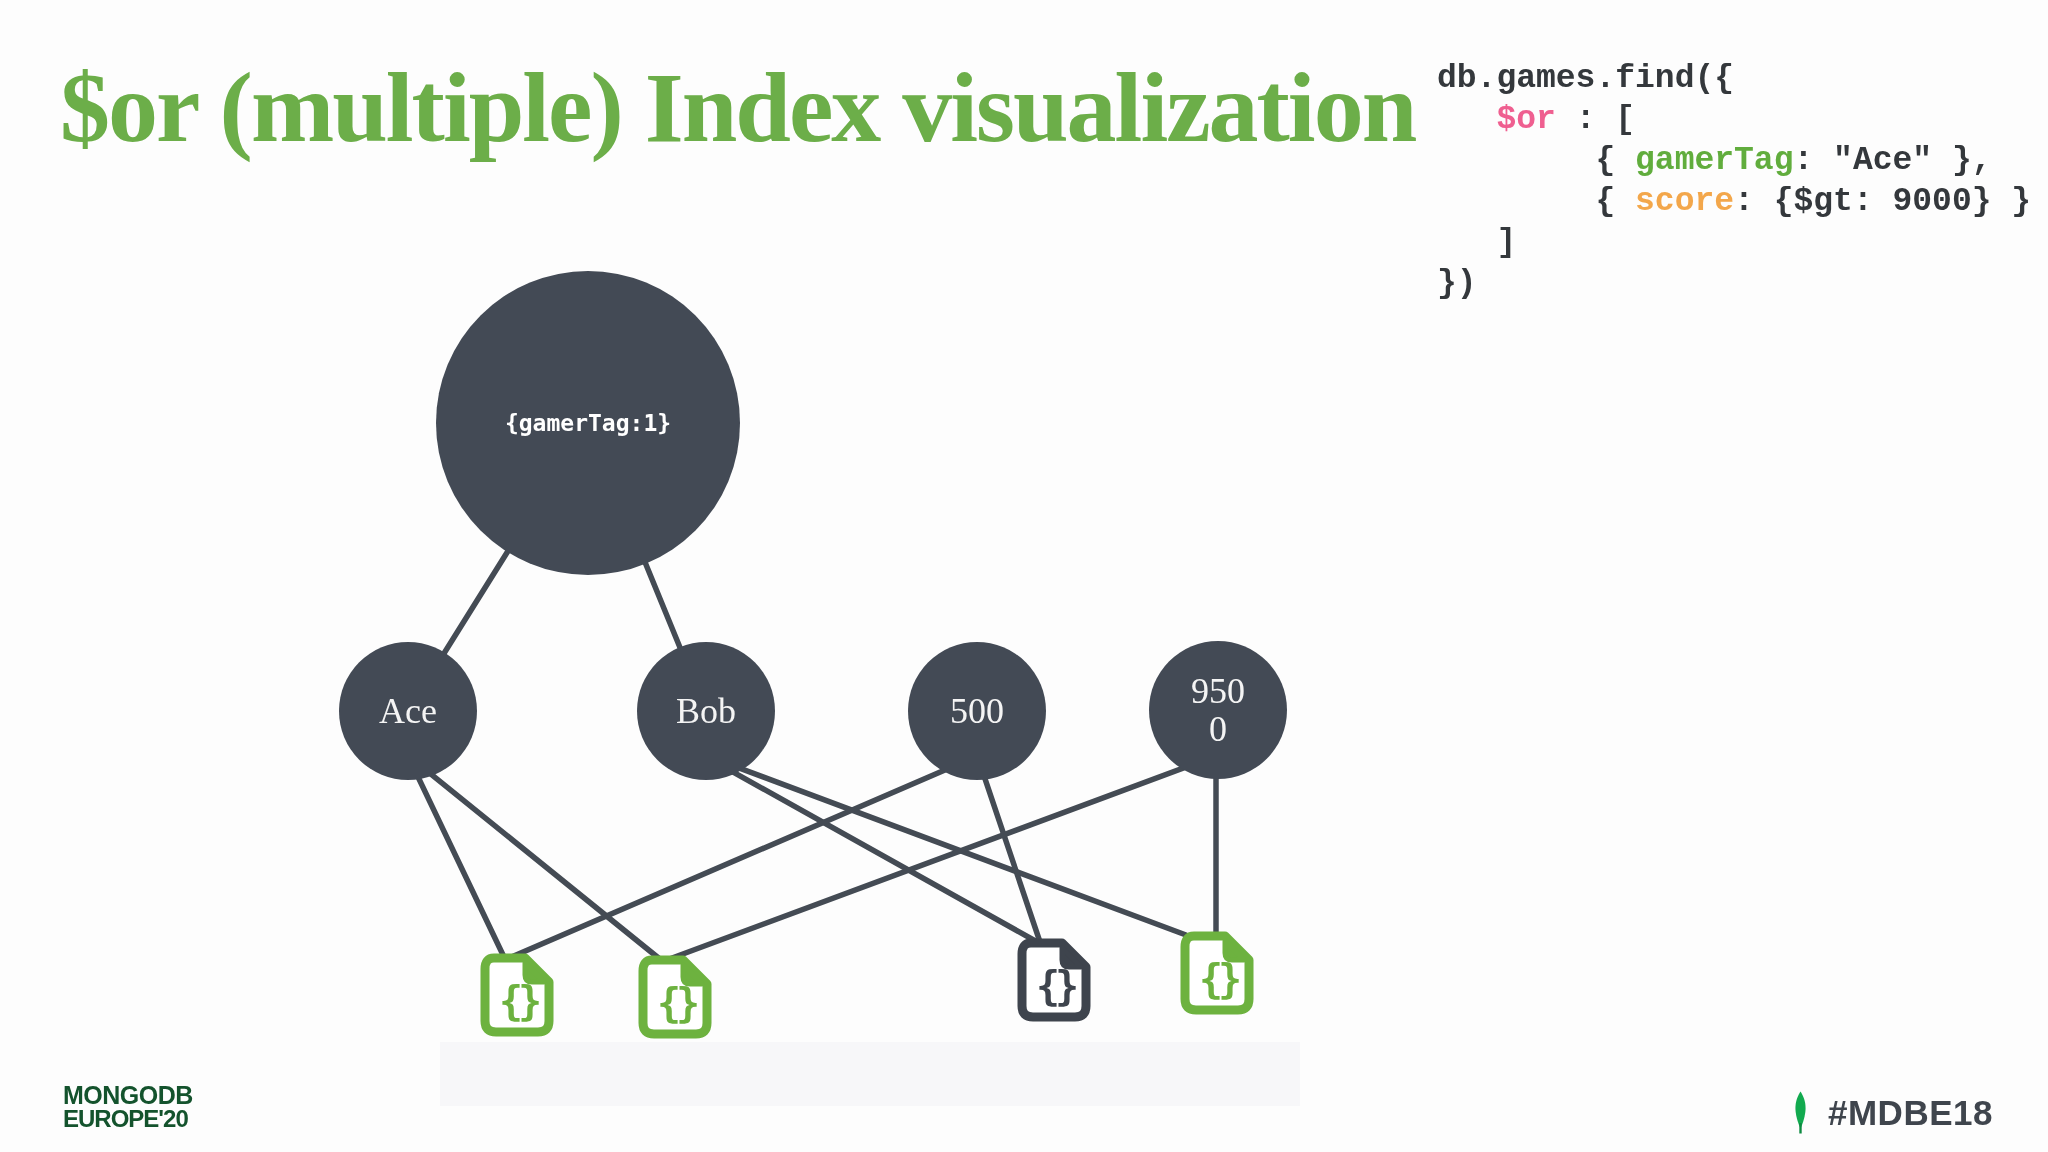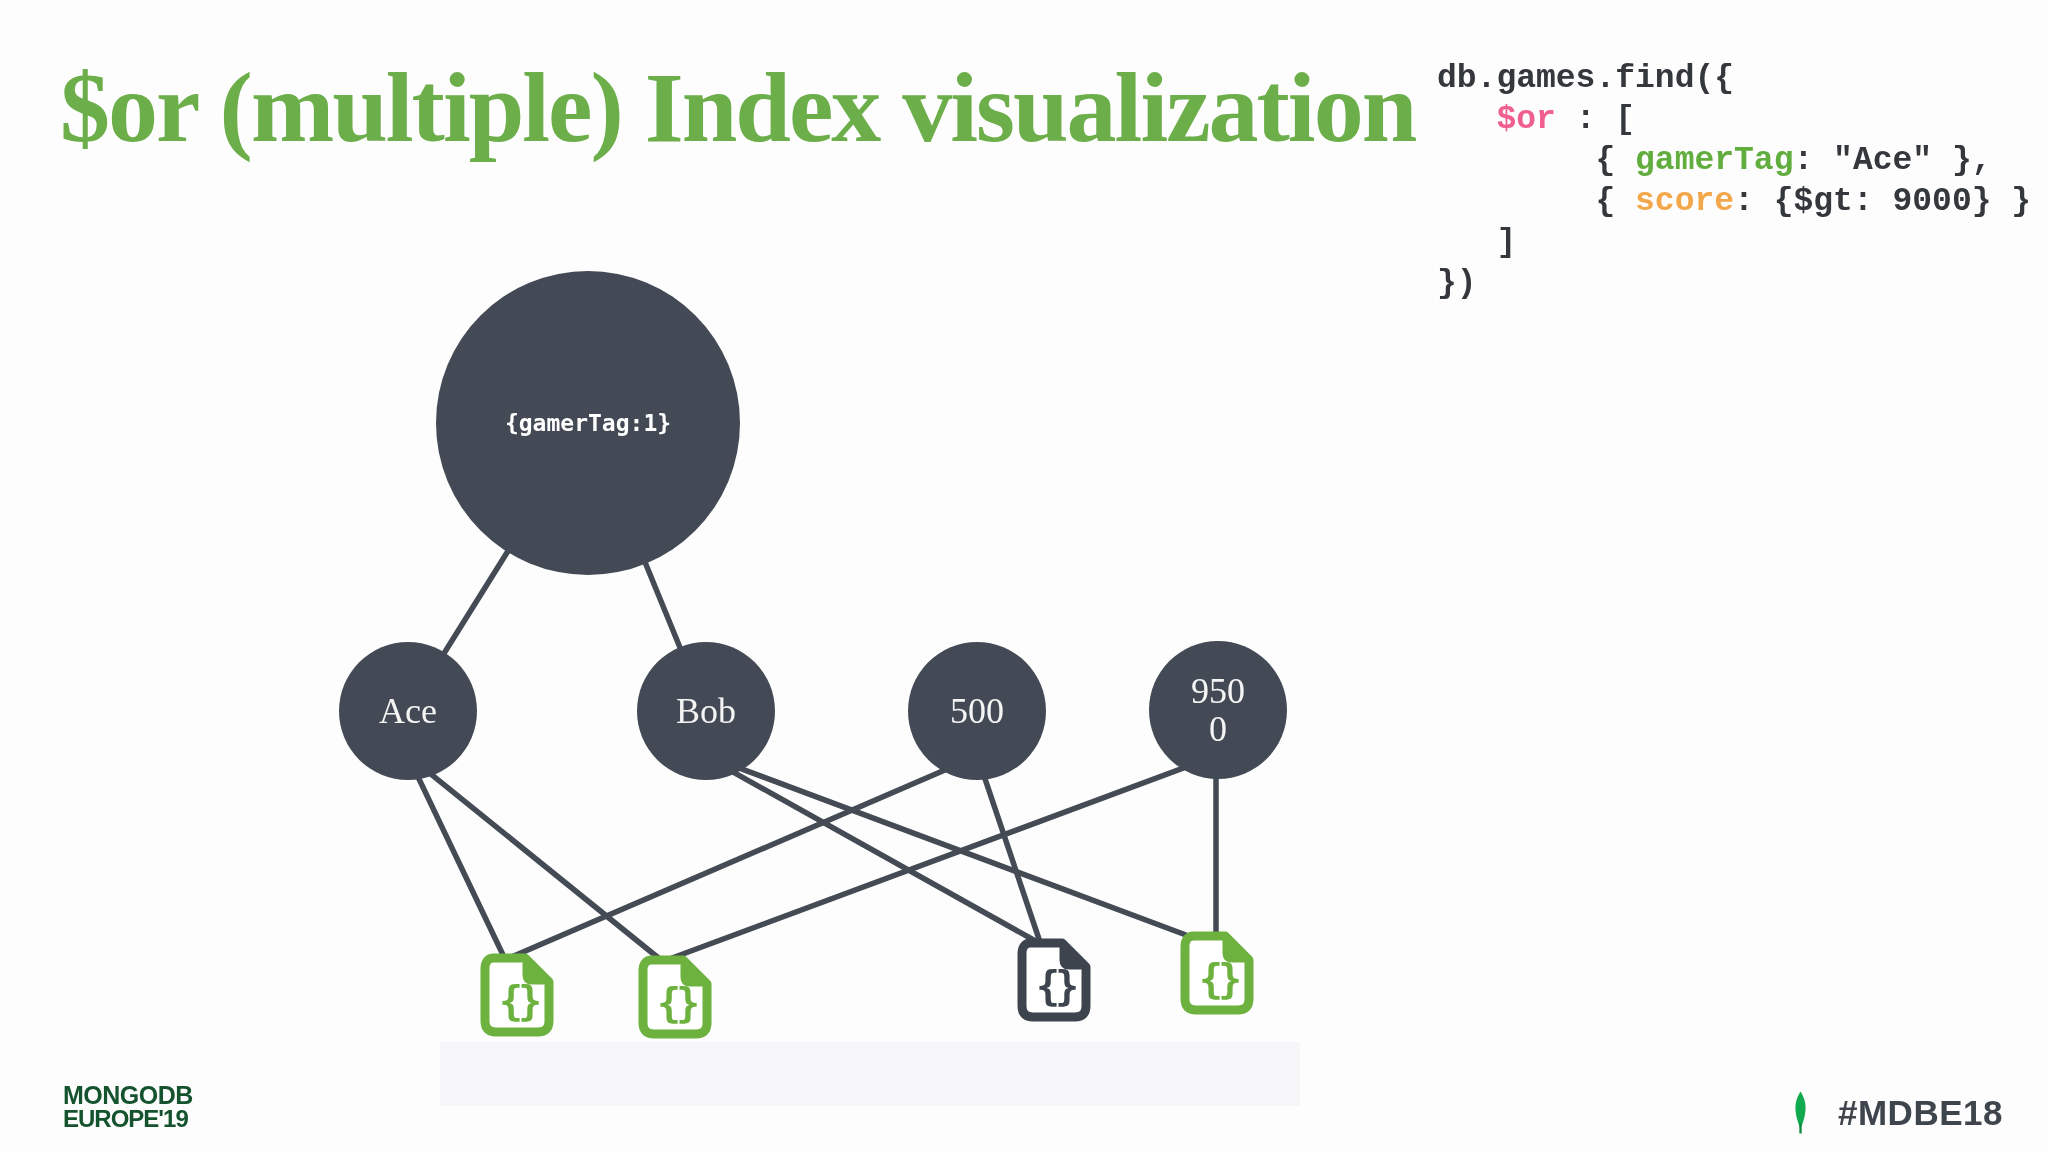--- a/index.html
+++ b/index.html
@@ -16,21 +16,21 @@
   .node-label{font-family:"Liberation Serif",serif;font-size:36px;fill:#f4f4f4;}
   .root-label{font-family:"DejaVu Sans Mono","Liberation Mono",monospace;
               font-weight:700;font-size:23px;fill:#ffffff;}
   .doc-braces{font-family:"DejaVu Sans Mono","Liberation Mono",monospace;
               font-weight:700;font-size:40px;letter-spacing:-5px;}
   .footer-logo{position:absolute;left:63px;top:1083px;z-index:2;color:#14532d;
                font-weight:700;}
   .footer-logo .l1{font-size:25px;line-height:24px;letter-spacing:-0.5px;}
   .footer-logo .l2{font-size:24px;line-height:23px;letter-spacing:-1px;}
   .hashtag-wrap{position:absolute;left:1790px;top:1090px;z-index:2;
-                display:flex;align-items:center;gap:27px;}
+                display:flex;align-items:center;gap:17px;}
   .hashtag-text{font-weight:700;font-size:35px;letter-spacing:0.5px;}
 </style>
 </head>
 <body>
 
 <div class="slide" style="background: rgb(253, 253, 253);">
 
   <h1 class="title" style="color: rgb(108, 174, 73);">$or (multiple) Index visualization</h1>
 
   <pre class="code" id="code-block"><div class="code-line"><span style="color: rgb(52, 56, 60);">db.games.find({</span></div><div class="code-line"><span style="color: rgb(52, 56, 60);">   </span><span style="color: rgb(239, 95, 144);">$or</span><span style="color: rgb(52, 56, 60);"> : [</span></div><div class="code-line"><span style="color: rgb(52, 56, 60);">        { </span><span style="color: rgb(97, 173, 61);">gamerTag</span><span style="color: rgb(52, 56, 60);">: "Ace" },</span></div><div class="code-line"><span style="color: rgb(52, 56, 60);">        { </span><span style="color: rgb(243, 167, 75);">score</span><span style="color: rgb(52, 56, 60);">: {$gt: 9000} }</span></div><div class="code-line"><span style="color: rgb(52, 56, 60);">   ]</span></div><div class="code-line"><span style="color: rgb(52, 56, 60);">})</span></div></pre>
@@ -80,21 +80,21 @@
         <g transform="translate(1180,931)">
           <path d="M14 5 H45 L69 29 V68 Q69 79 58 79 H16 Q5 79 5 68 V16 Q5 5 14 5 Z" fill="#ffffff" stroke="#6db23f" stroke-width="9" stroke-linejoin="round"></path>
           <path d="M45 10 L64 29 L52 29 Q45 29 45 22 Z" fill="#6db23f" stroke="#6db23f" stroke-width="5" stroke-linejoin="round"></path>
           <text x="38" y="48" text-anchor="middle" dominant-baseline="central" class="doc-braces" fill="#6db23f">{}</text>
         </g>
       </g>
   </svg>
 
   <div class="footer-logo">
     <div class="l1">MONGODB</div>
-    <div class="l2">EUROPE'19</div>
+    <div class="l2">EUROPE'20</div>
   </div>
 
   <div class="hashtag-wrap">
     <svg id="leaf-svg" width="21" height="45" viewBox="0 0 22 46">
       <path id="leaf-body" d="M11 1 C16.5 10 19.5 20 11 40 C2.5 20 5.5 10 11 1 Z" fill="#12aa4f"></path>
       <path id="leaf-stem" d="M11 34 L11 45" stroke-width="2.5" fill="none" stroke="#0d8a40"></path>
     </svg>
     <span class="hashtag-text" id="hashtag-text" style="color: rgb(63, 69, 77);">#MDBE18</span>
   </div>
 

